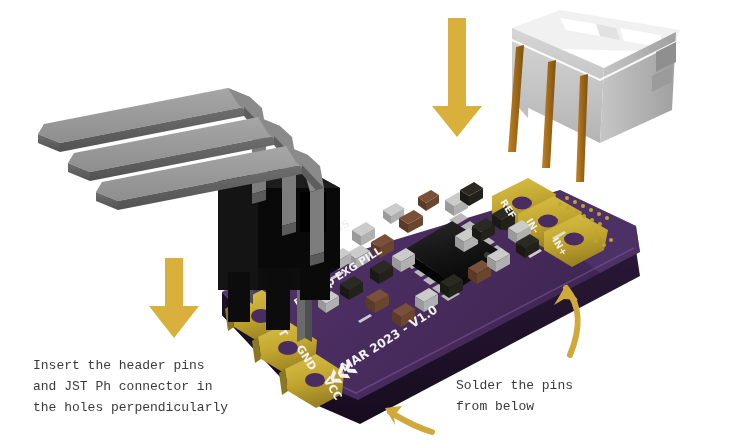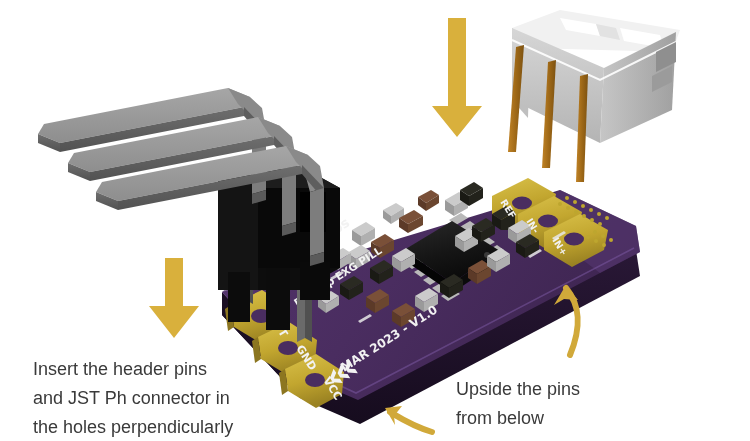--- a/index.html
+++ b/index.html
@@ -1,22 +1,22 @@
 <!DOCTYPE html>
 <html><head>
 <meta charset="utf-8">
 <style>
   html,body{margin:0;padding:0;background:#ffffff;}
   body{width:750px;height:441px;overflow:hidden;
        font-family:"DejaVu Sans","Liberation Sans",sans-serif;}
   #stage{position:relative;width:750px;height:441px;background:#ffffff;}
 
   
-  .caption{position:absolute;color:#3a3a3a;font-size:18px;line-height:1.62;
-           font-family:Liberation Sans, sans-serif;white-space:pre-line;}
+  .caption{position:absolute;color:#3a3a3a;font-size:13px;line-height:1.62;
+           font-family:Liberation Mono, monospace;white-space:pre-line;}
   #caption-left{left:33px;top:355px;width:250px;}
   #caption-right{left:456px;top:375px;width:220px;}
 
   
   .layer{position:absolute;left:0;top:0;width:750px;height:441px;}
   .layer svg{display:block;}
 </style>
 </head>
 <body style="background: rgb(255, 255, 255);">
 
@@ -399,16 +399,16 @@
       <g fill="#D1A93A">
         <path d="M385,408 L402,406 L394,416 L395,425 Z" fill="#D1A93A"></path>
       </g>
     </svg>
   </div>
 
   <div class="caption" id="caption-left" style="color: rgb(58, 58, 58);">Insert the header pins
 and JST Ph connector in
 the holes perpendicularly</div>
 
-  <div class="caption" id="caption-right" style="color: rgb(58, 58, 58);">Upside the pins
+  <div class="caption" id="caption-right" style="color: rgb(58, 58, 58);">Solder the pins
 from below</div>
 
 </div>
 
 </body></html>

